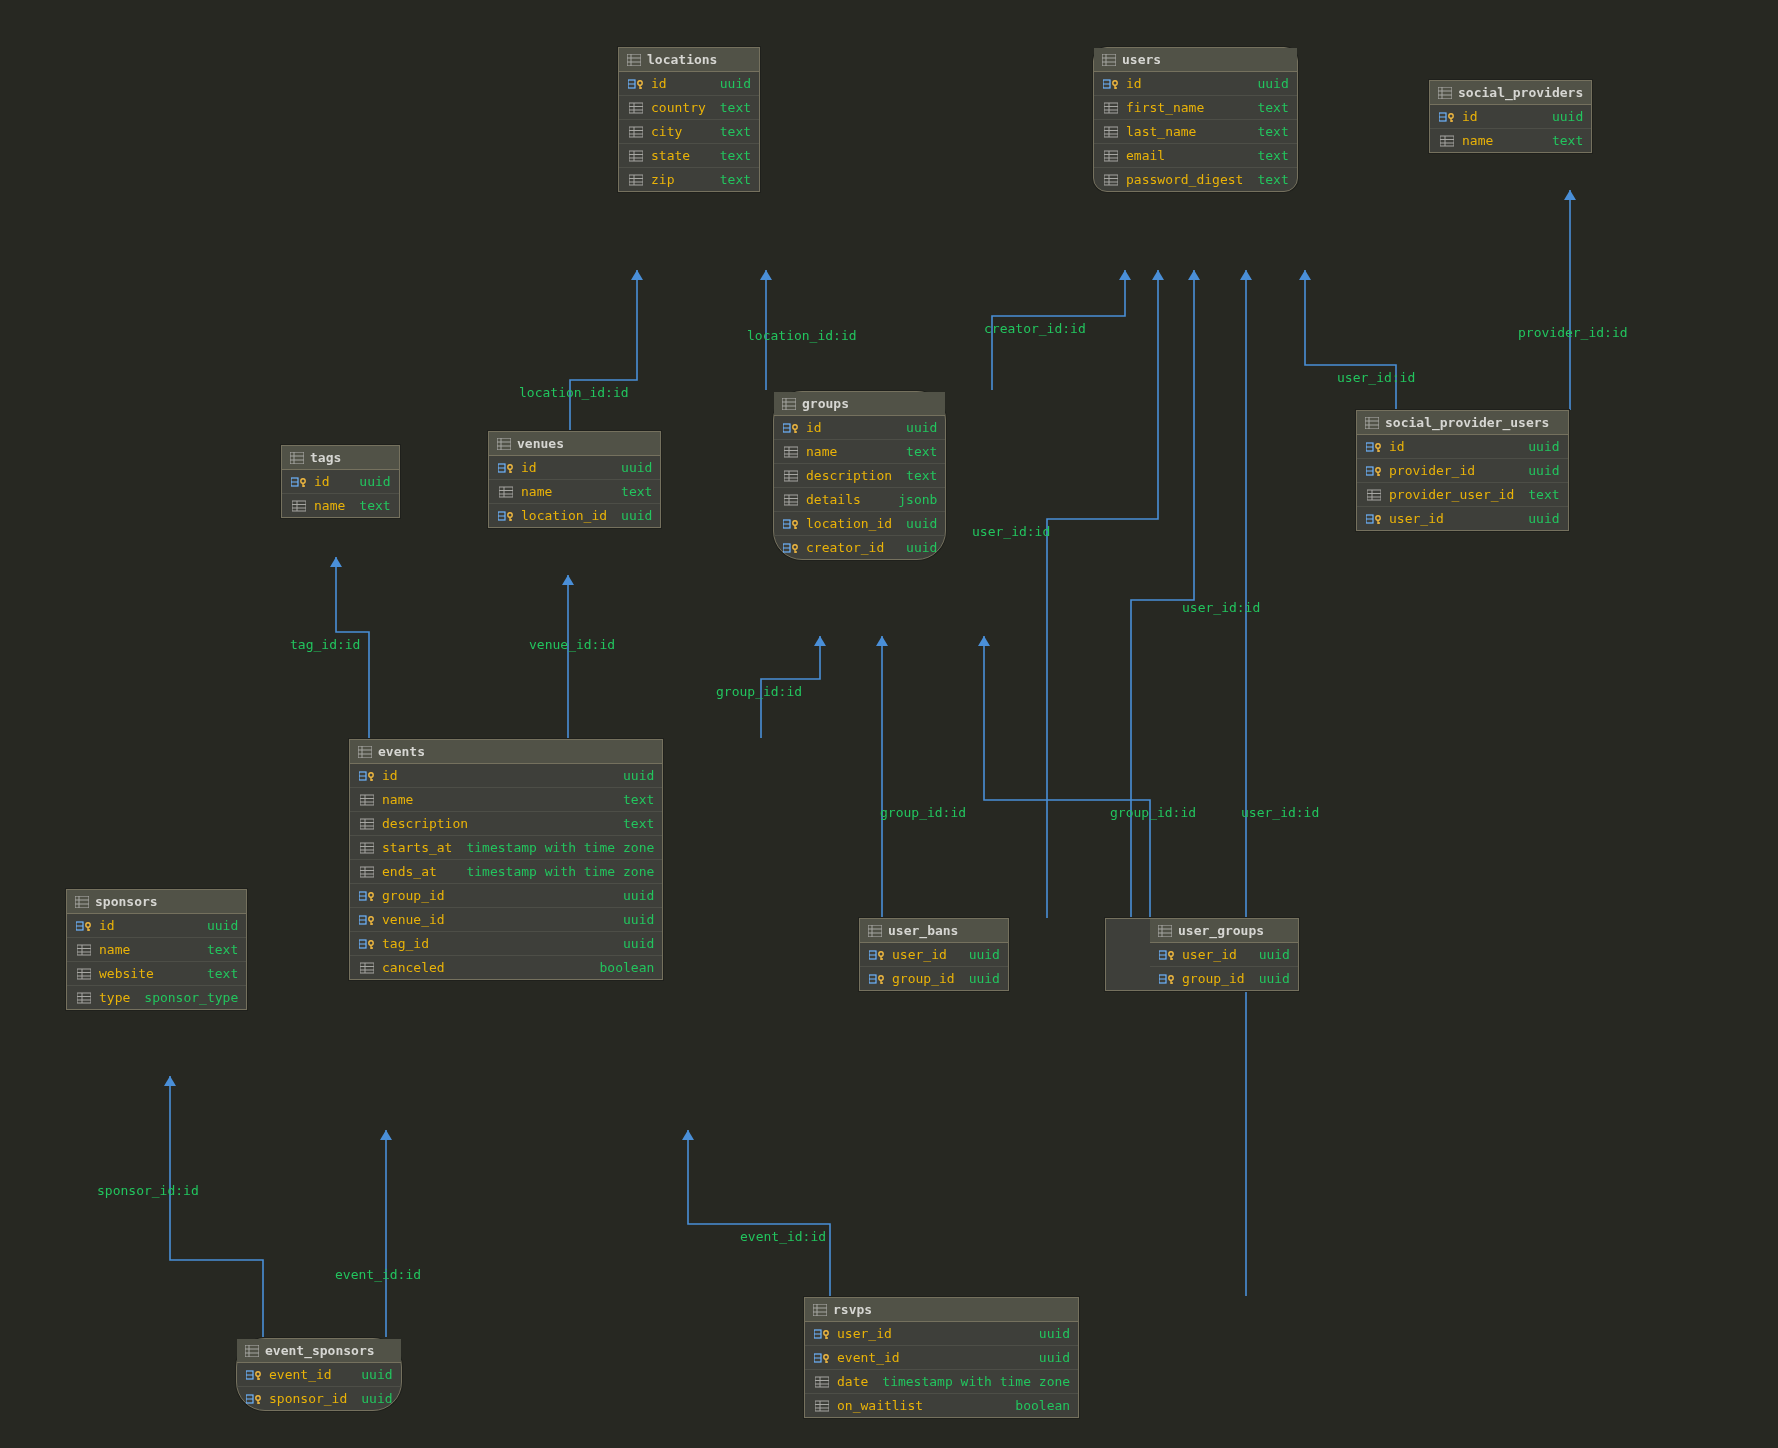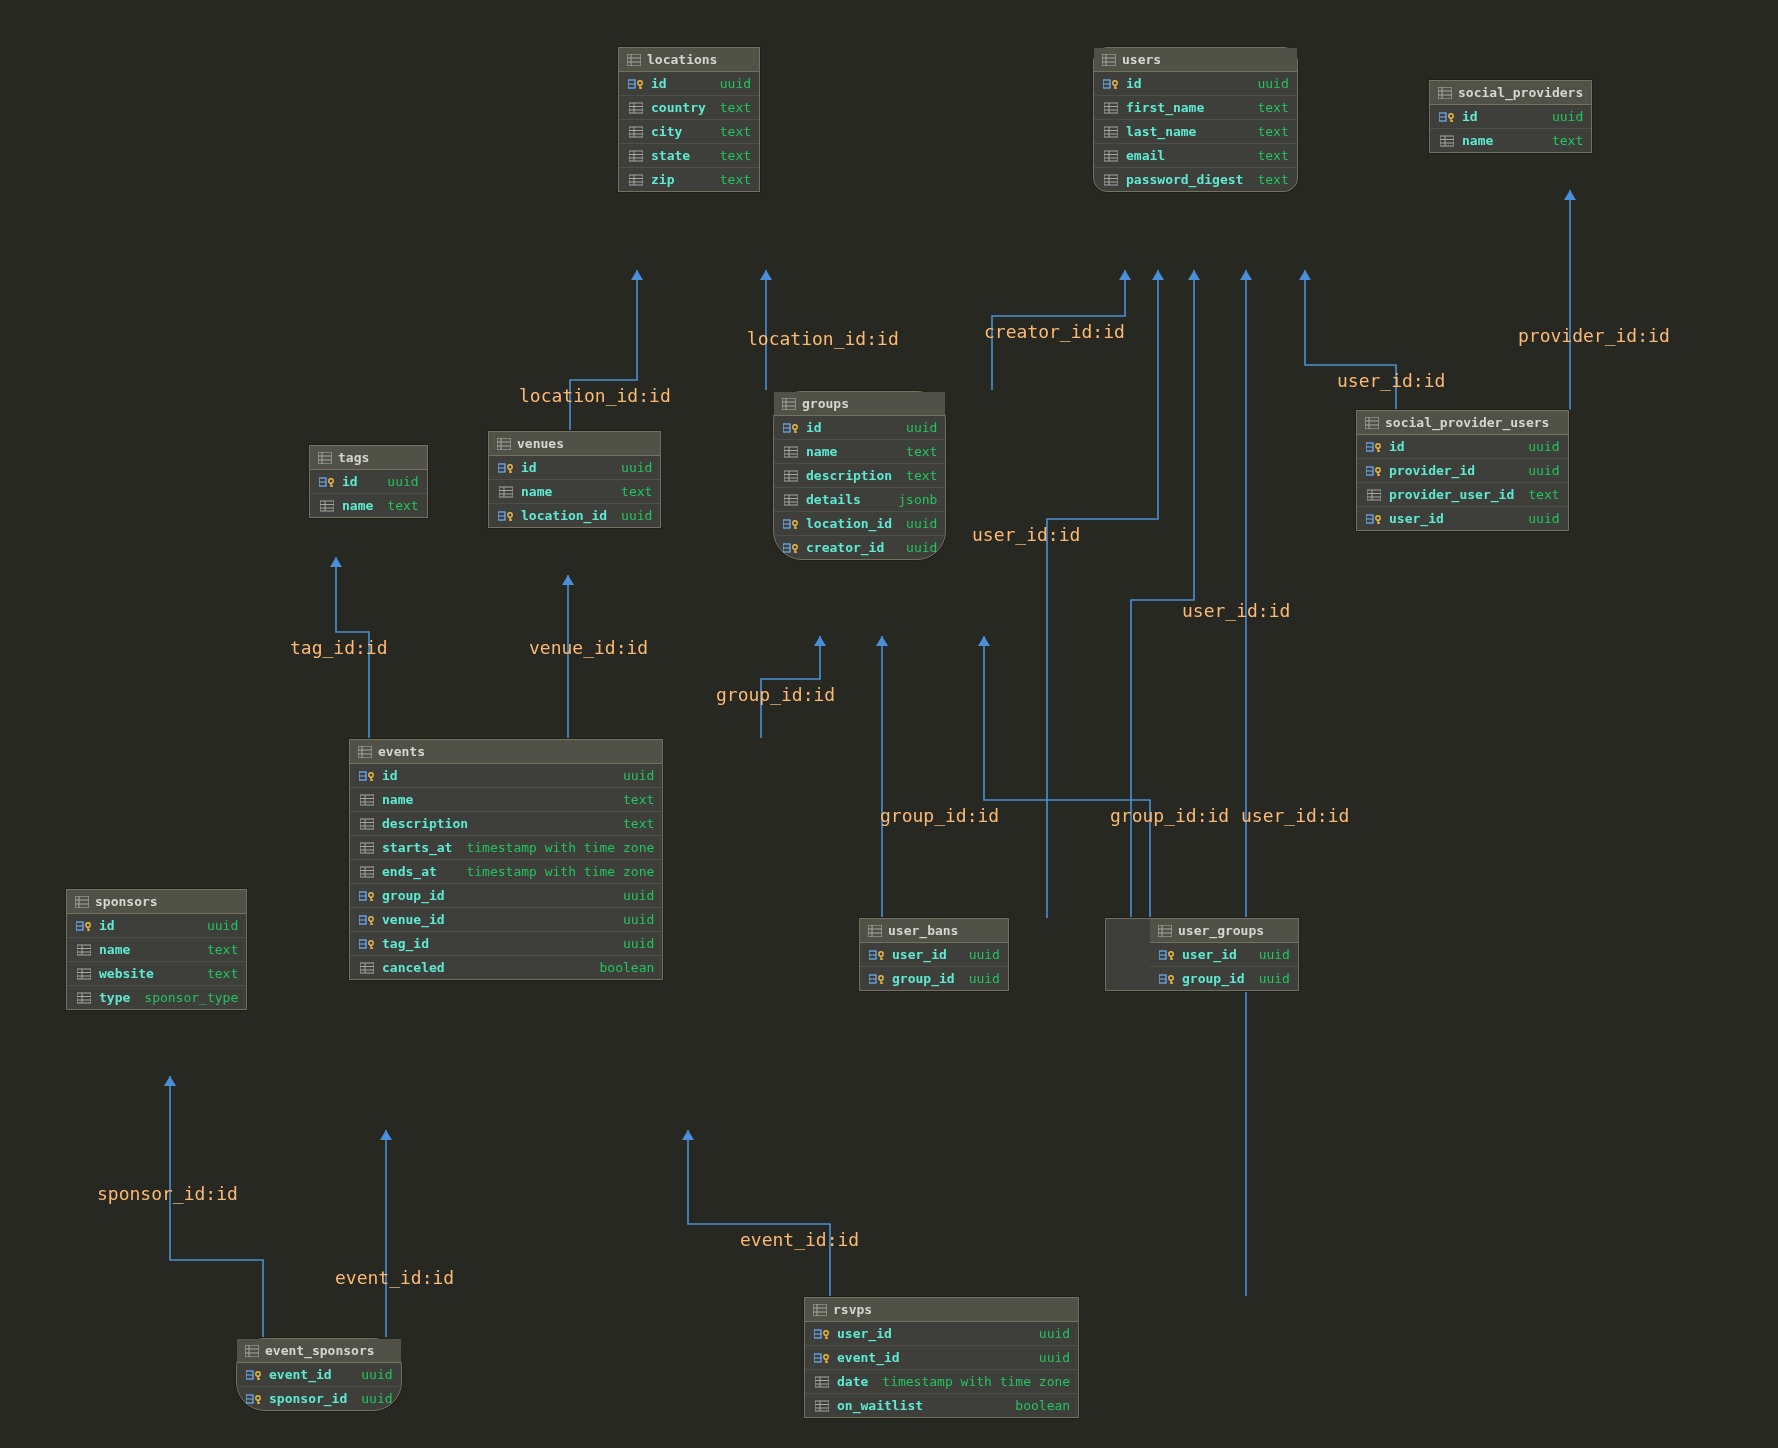--- a/index.html
+++ b/index.html
@@ -4,23 +4,23 @@
 <style>
   html,body{margin:0;padding:0;background:#272822;font-family:Menlo,Consolas,monospace;color:#a6a6a2;font-size:13px;overflow:hidden}
   #canvas{position:relative;width:1778px;height:1448px}
   svg.links{position:absolute;top:0;left:0;width:1778px;height:1448px;pointer-events:none}
   .tbl{position:absolute;background:#3e3f3a;border:1px solid #75715e;box-shadow:0 0 0 1px #1f201c}
   .tbl-header{background:#515247;border-bottom:1px solid #75715e;padding:4px 8px;display:flex;align-items:center;font-weight:bold;color:#d6d6d2}
   .tbl-header .ticon{margin-right:6px}
   .row{display:flex;align-items:center;padding:4px 8px;border-bottom:1px solid #4d4e47;white-space:nowrap}
   .row:last-child{border-bottom:none}
   .row .cicon{width:18px;display:inline-flex;justify-content:center;margin-right:6px}
-  .row .cname{font-weight:bold;color:#5eead4}
+  .row .cname{font-weight:normal;color:#eab308}
   .row .ctype{margin-left:auto;padding-left:14px;color:#22c55e}
-  .link-lbl{position:absolute;color:#fdba74;font-size:18px;white-space:nowrap}
+  .link-lbl{position:absolute;color:#22c55e;font-size:13px;white-space:nowrap}
   
   .ticon svg,.cicon svg{display:block}
 </style>
 </head>
 <body>
 
 <div id="canvas">
   <svg class="links">
     <defs>
       <marker id="arrow" viewBox="0 0 10 10" refX="5" refY="5" markerWidth="7" markerHeight="7" orient="auto-start-reverse">
@@ -241,21 +241,21 @@
             <rect x="0" y="1" width="14" height="10" fill="none" stroke="#a6a6a2" stroke-width="1"></rect>
             <line x1="0" y1="4.5" x2="14" y2="4.5" stroke="#a6a6a2"></line>
             <line x1="0" y1="8" x2="14" y2="8" stroke="#a6a6a2"></line>
             <line x1="5" y1="1" x2="5" y2="11" stroke="#a6a6a2"></line>
           </svg>
         </span>
         <span class="cname">name</span>
         <span class="ctype">text</span>
       </div>
     </div>
-    <div class="tbl" style="left: 281px; top: 445px; margin-left: 28px;">
+    <div class="tbl" style="left: 281px; top: 445px;">
       <div class="tbl-header">
         <span class="ticon">
           <svg width="14" height="12">
             <rect x="0" y="0" width="14" height="12" fill="none" stroke="#a6a6a2" stroke-width="1.2"></rect>
             <line x1="0" y1="4" x2="14" y2="4" stroke="#a6a6a2"></line>
             <line x1="0" y1="8" x2="14" y2="8" stroke="#a6a6a2"></line>
             <line x1="4" y1="0" x2="4" y2="12" stroke="#a6a6a2"></line>
           </svg>
         </span>
         <span>tags</span>

